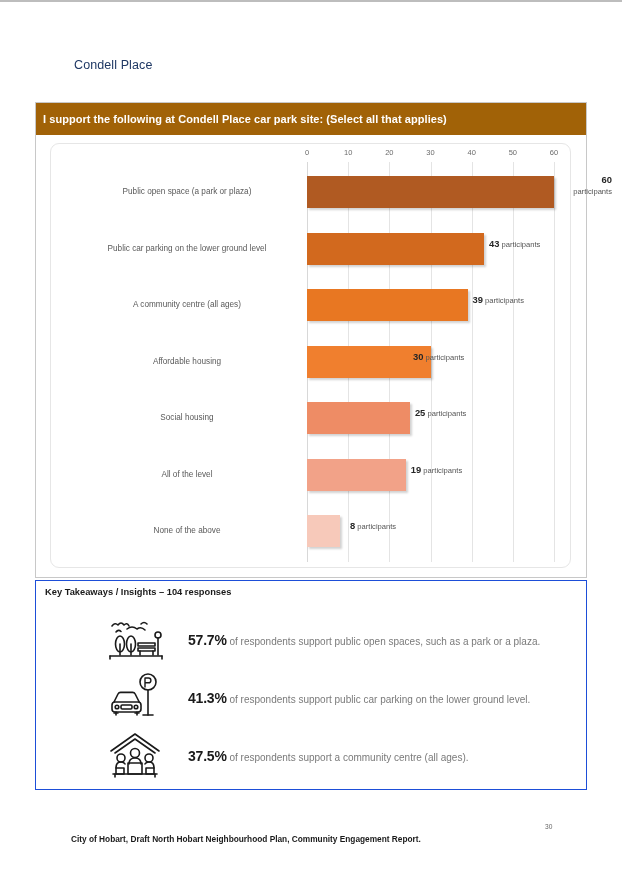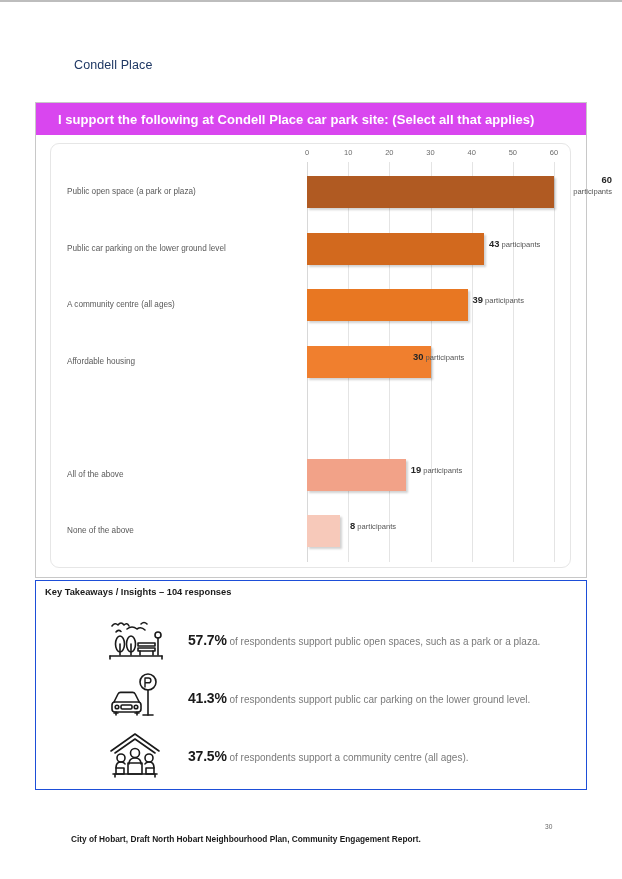--- a/index.html
+++ b/index.html
@@ -45,27 +45,27 @@
     left: 35px;
     top: 100px;
     width: 552px;
     height: 476px;
     border: 1px solid #c8c8c8;
     background: #ffffff;
   }
 
   .chart-header {
     height: 32px;
-    background: #d946ef;
+    background: #a16207;
     color: #ffffff;
-    font-size: 13px;
+    font-size: 11px;
     font-weight: bold;
     display: flex;
     align-items: center;
-    padding-left: 22px;
+    padding-left: 7px;
     letter-spacing: .05px;
   }
 
   .chart-inner {
     position: absolute;
     left: 14px;
     top: 40px;
     width: 521px;
     height: 425px;
     border: 1px solid #e6e6e6;
@@ -118,21 +118,21 @@
     width: 521px;
     height: 56px;
     display: flex;
     align-items: center;
   }
 
   .bar-label {
     position: absolute;
     right: 265px;
     width: 240px;
-    text-align: left;
+    text-align: center;
     font-size: 8.2px;
     color: #595959;
     line-height: 1.2;
   }
 
   .bar-track {
     position: absolute;
     left: 256px;
     top: 12px;
     height: 32px;
@@ -296,22 +296,29 @@
             </div>
             <div class="bar-value" style="left: 421.55px;"><span class="num">39</span><span class="unit"> participants</span></div>
           </div>
           <div class="bar-row" style="top: 171.5px;">
             <div class="bar-label">Affordable housing</div>
             <div class="bar-track" style="width: 123.5px;">
               <div class="bar-fill" style="width: 123.5px; background: rgb(240, 127, 46);"></div>
             </div>
             <div class="bar-value" style="left: 362px;"><span class="num">30</span><span class="unit"> participants</span></div>
           </div>
+          <div class="bar-row" style="top: 228px;">
+            <div class="bar-label">Social housing</div>
+            <div class="bar-track" style="width: 102.917px;">
+              <div class="bar-fill" style="width: 102.917px; background: rgb(238, 140, 101);"></div>
+            </div>
+            <div class="bar-value" style="left: 363.917px;"><span class="num">25</span><span class="unit"> participants</span></div>
+          </div>
           <div class="bar-row" style="top: 284.5px;">
-            <div class="bar-label">All of the above</div>
+            <div class="bar-label">All of the level</div>
             <div class="bar-track" style="width: 98.8px;">
               <div class="bar-fill" style="width: 98.8px; background: rgb(242, 162, 136);"></div>
             </div>
             <div class="bar-value" style="left: 359.8px;"><span class="num">19</span><span class="unit"> participants</span></div>
           </div>
           <div class="bar-row" style="top: 341px;">
             <div class="bar-label">None of the above</div>
             <div class="bar-track" style="width: 32.9333px;">
               <div class="bar-fill" style="width: 32.9333px; background: rgb(247, 201, 186);"></div>
             </div>

